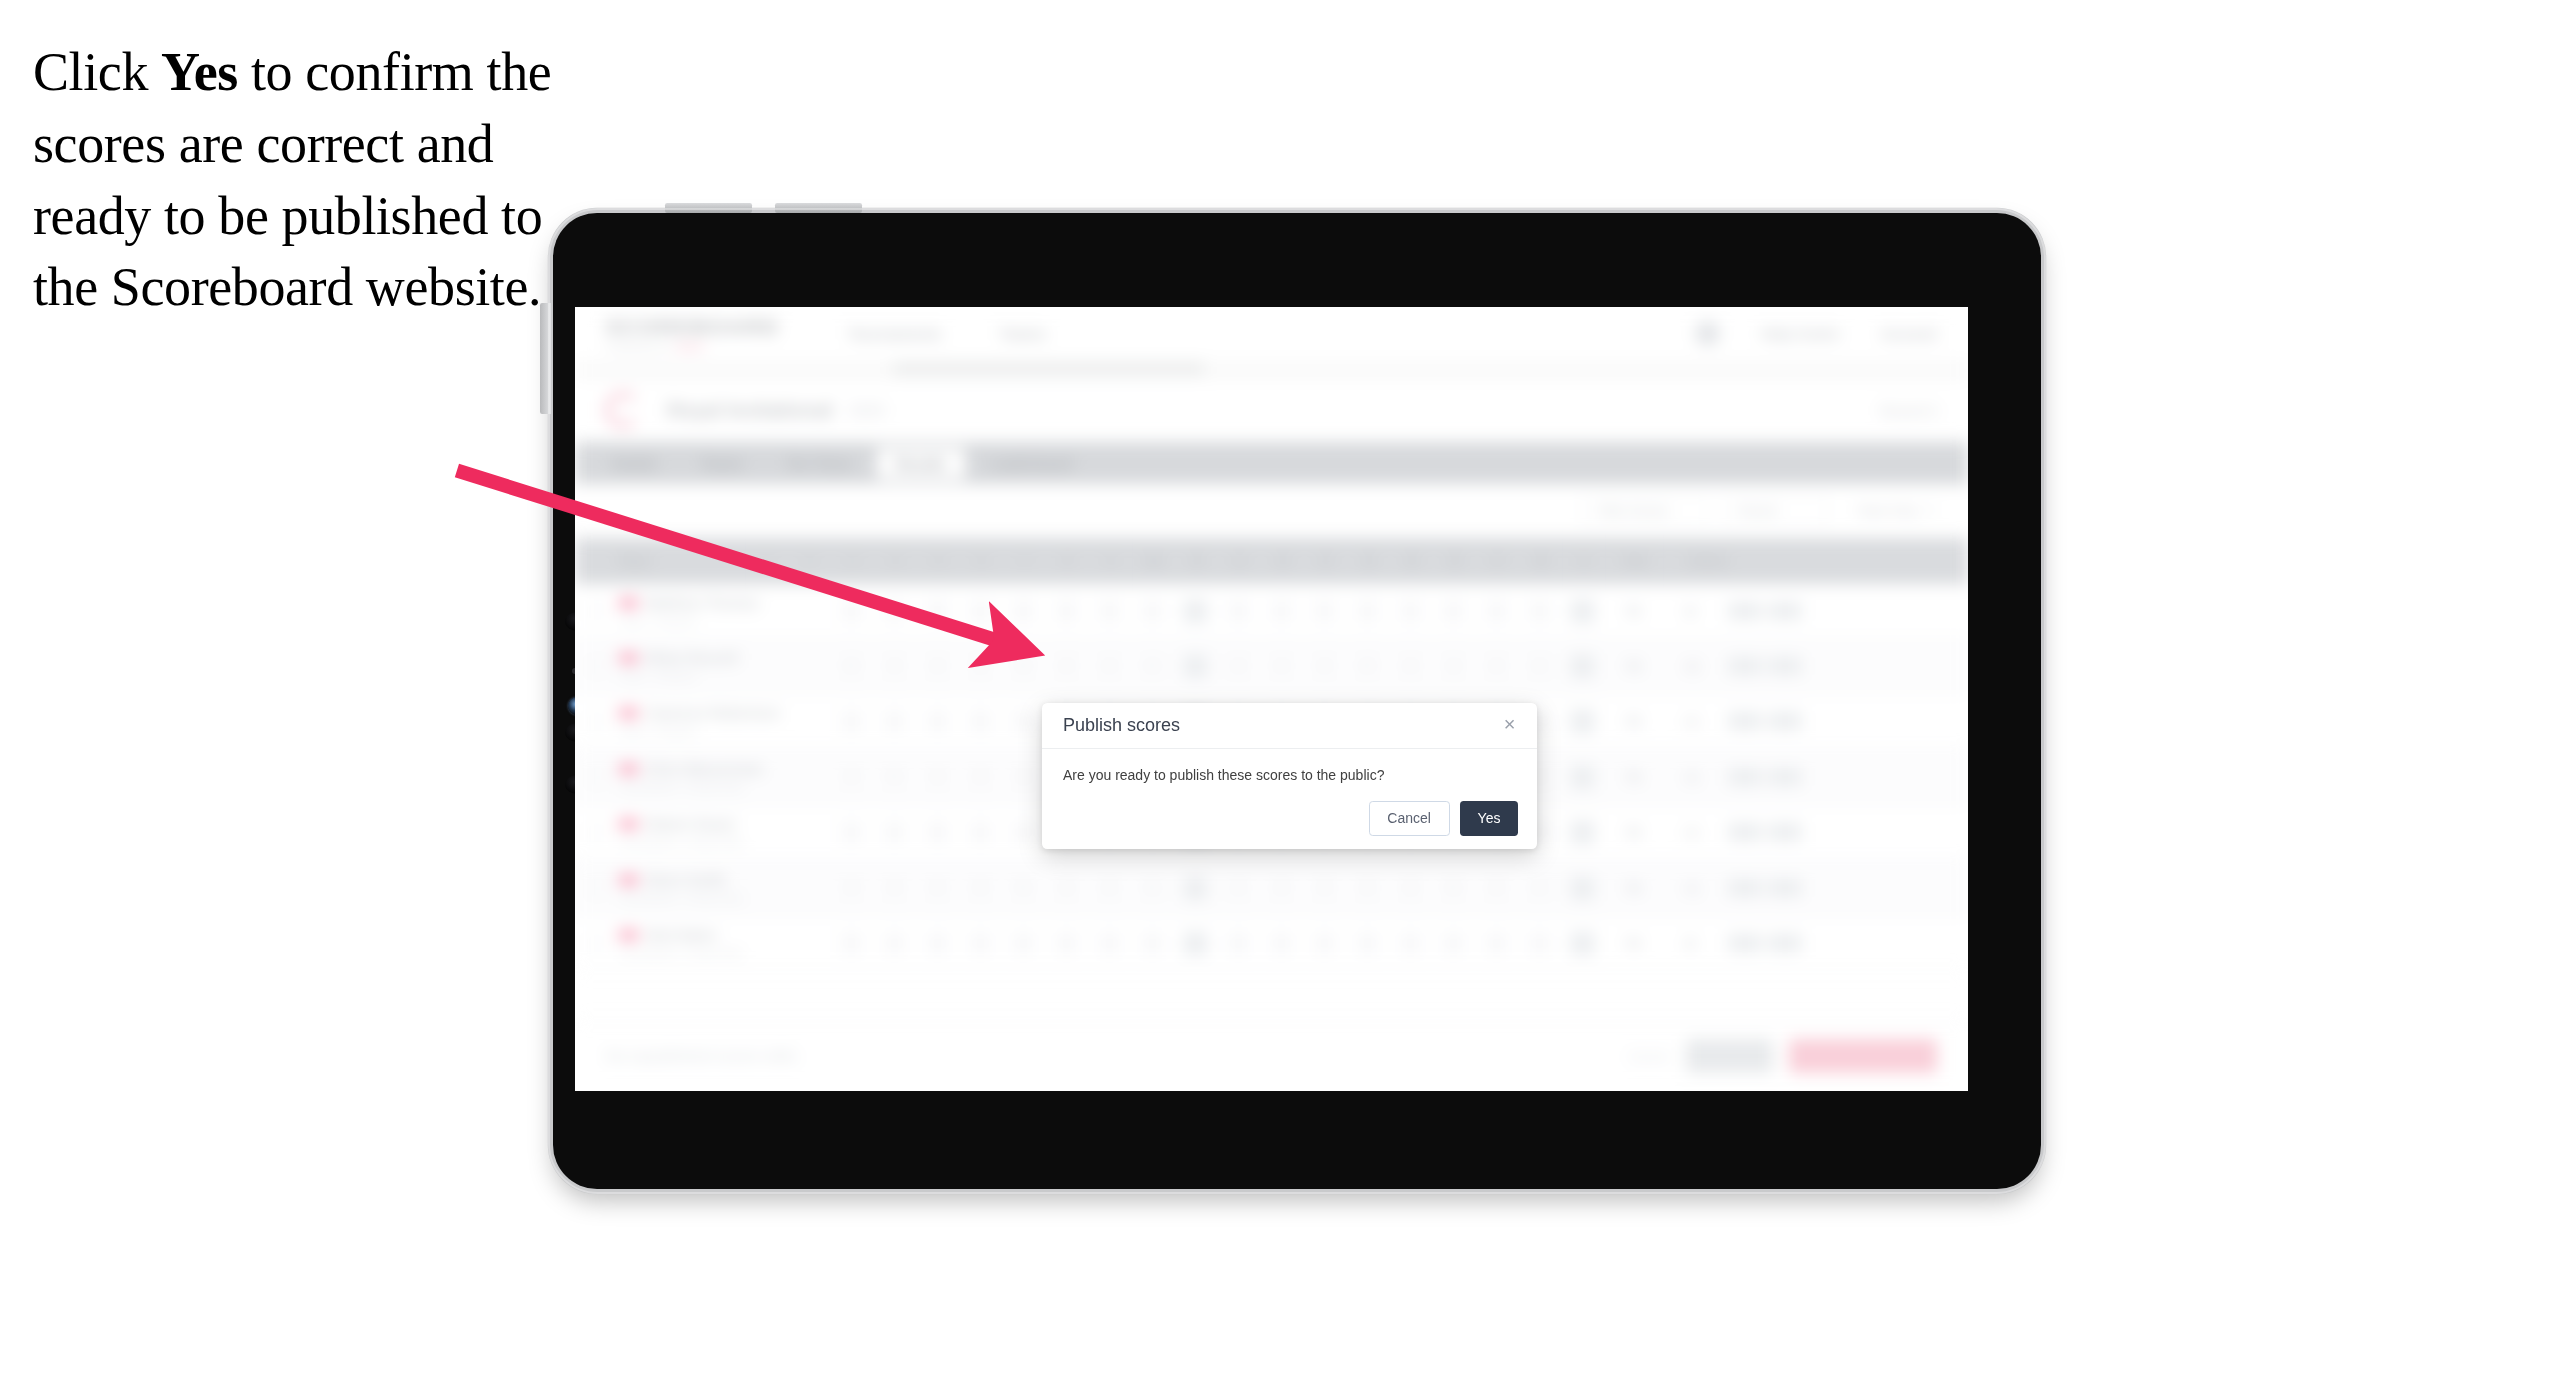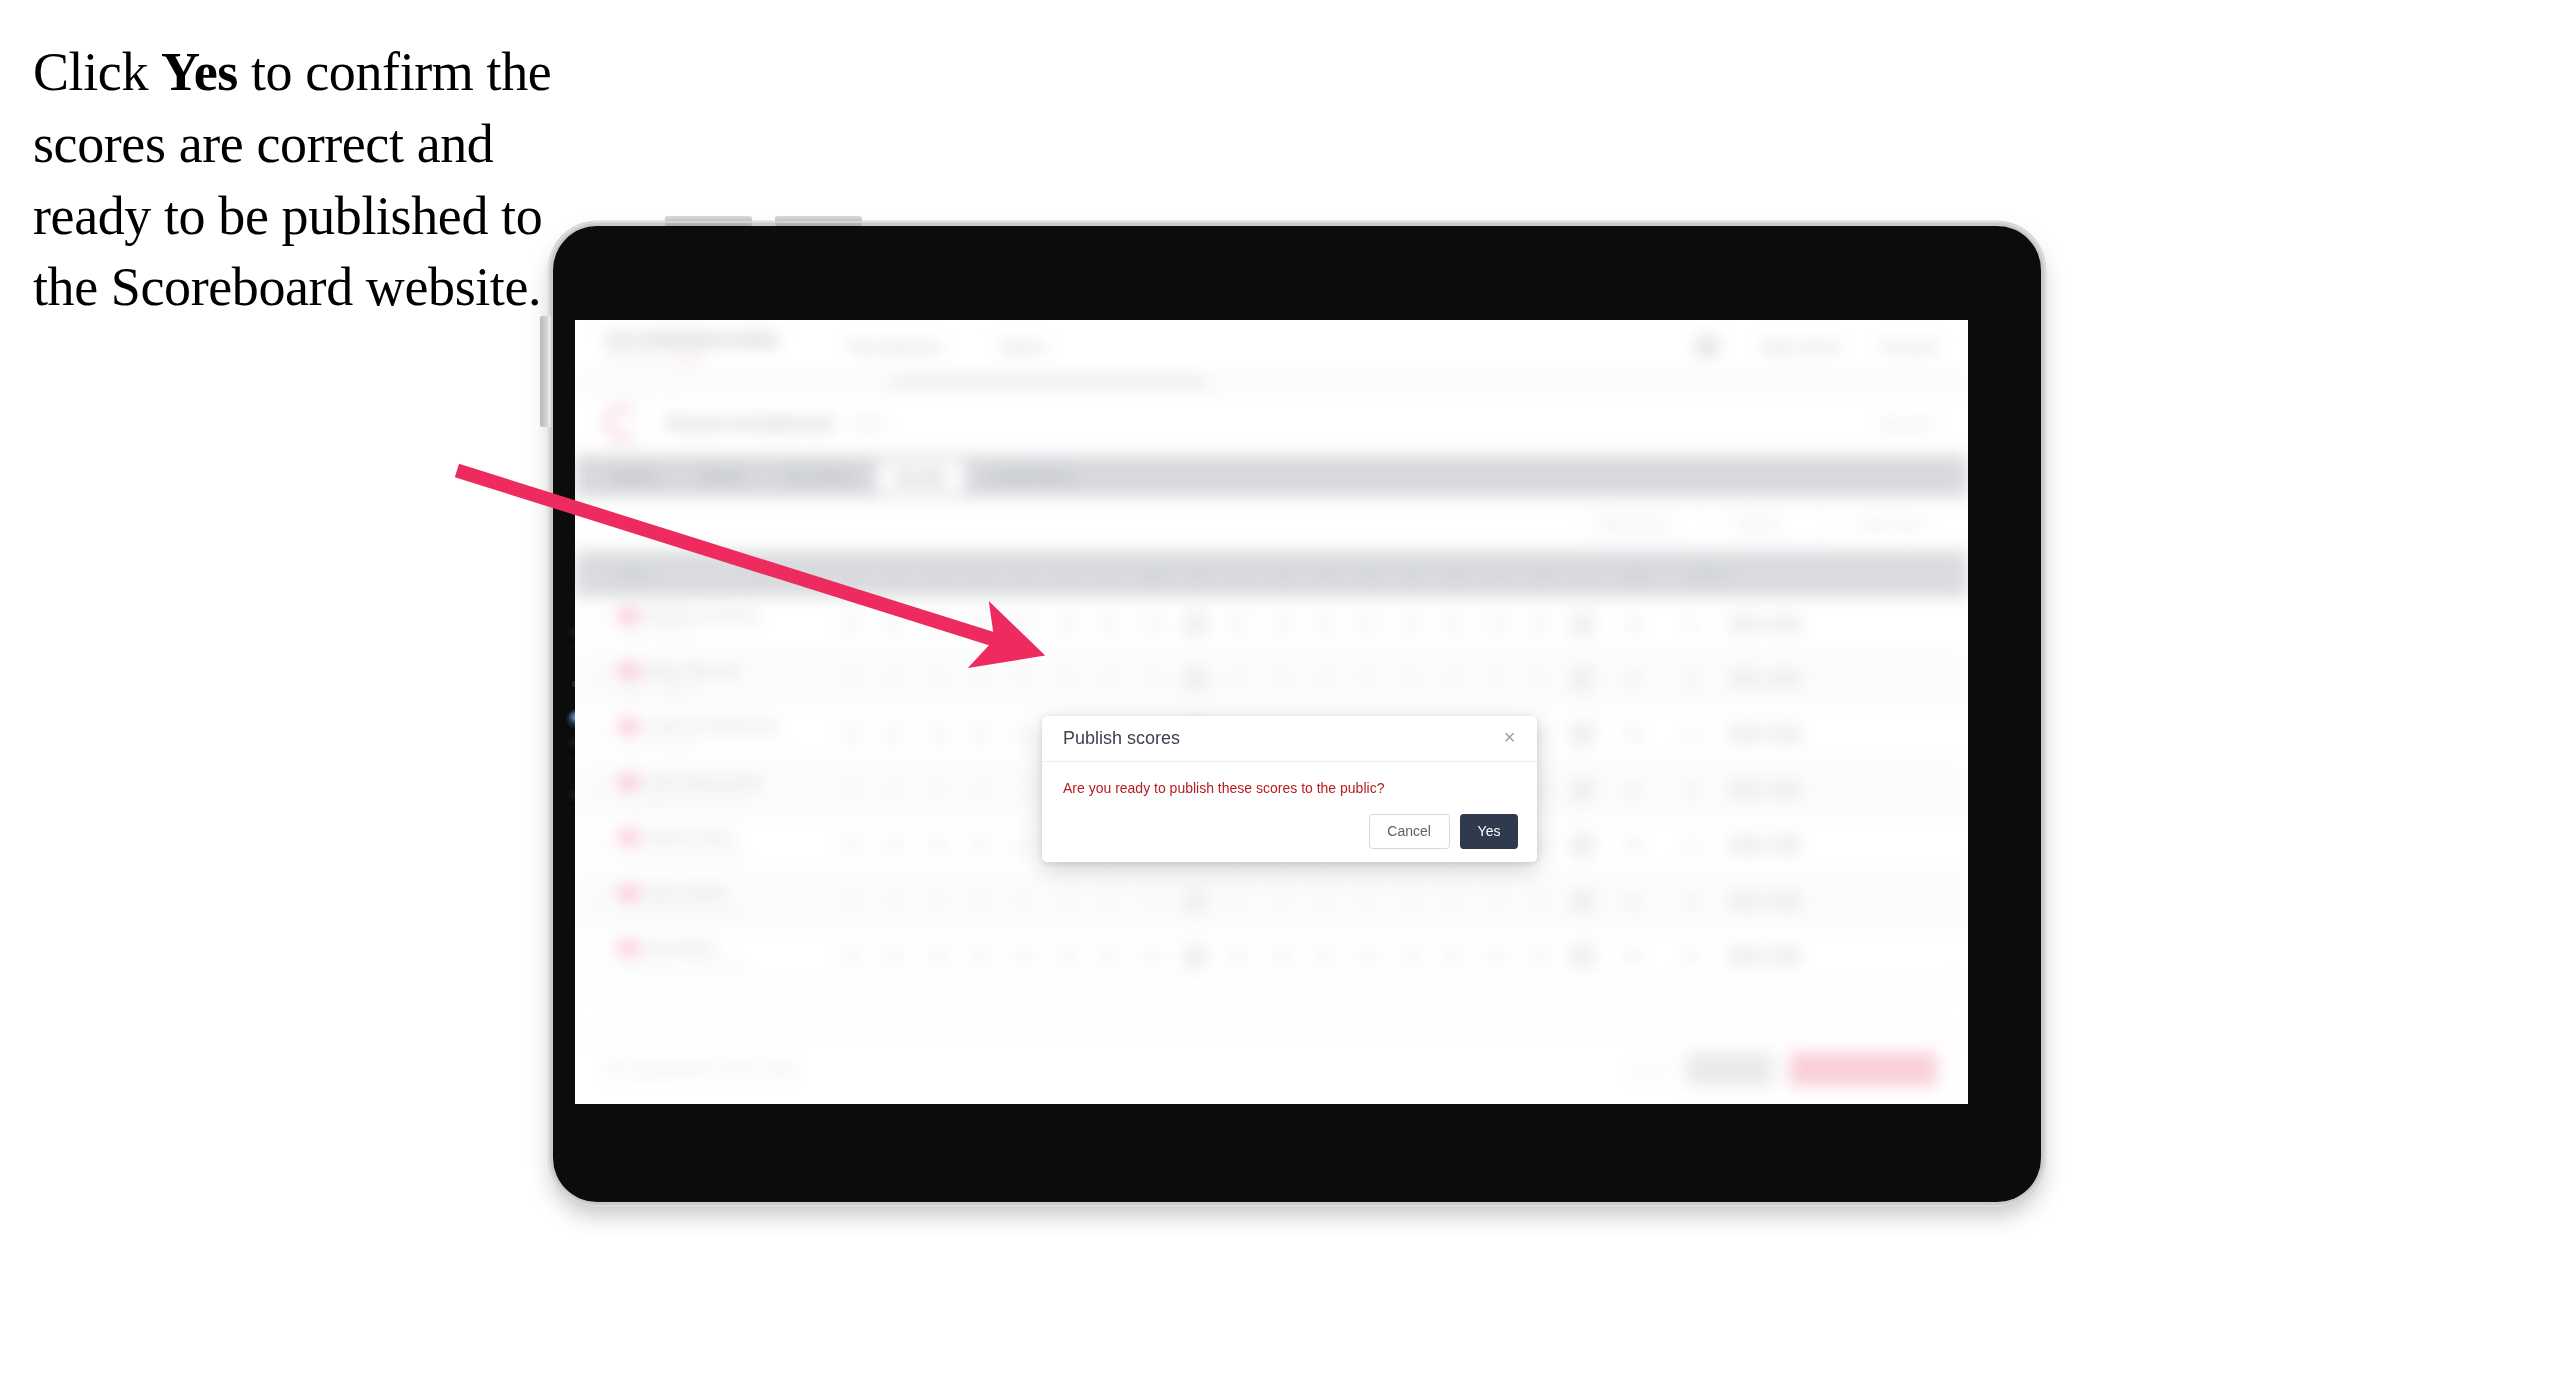--- a/index.html
+++ b/index.html
@@ -24,21 +24,21 @@
     color: #000000;
     letter-spacing: -0.4px;
     font-family: Liberation Serif, serif;
   }
   .caption b { font-weight: 700; }
 
   
   .device {
     position: absolute;
     left: 553px;
-    top: 226px;
+    top: 213px;
     width: 1488px;
     height: 976px;
     background: #0c0c0c;
     border-radius: 44px;
     box-shadow: 0 0 0 5.2px #c9cacc, 0 12px 25px rgba(0,0,0,0.25);
   }
   
   .device::after {
     content: "";
     position: absolute;
@@ -240,21 +240,21 @@
   .modal-title { font-size: 18px; color: #3b4250; font-weight: 400; }
   .modal-close {
     position: absolute; right: 16.3px; top: 10.4px;
     width: 22px; height: 22px;
     display: flex; align-items: center; justify-content: center;
     font-size: 20px; color: #9aa0ab; line-height: 1; font-weight: 300;
     cursor: pointer;
   }
   .modal-body {
     padding: 18px 21px 0 21px;
-    font-size: 14px; color: #b91c1c;
+    font-size: 14px; color: #404040;
   }
   .modal-foot {
     position: absolute; right: 19px; bottom: 13.3px;
     display: flex; gap: 10.4px;
   }
   .btn {
     font-size: 14px; border-radius: 3.7px; cursor: pointer;
     display: inline-flex; align-items: center; justify-content: center;
     font-family: "Liberation Sans", sans-serif;
   }

